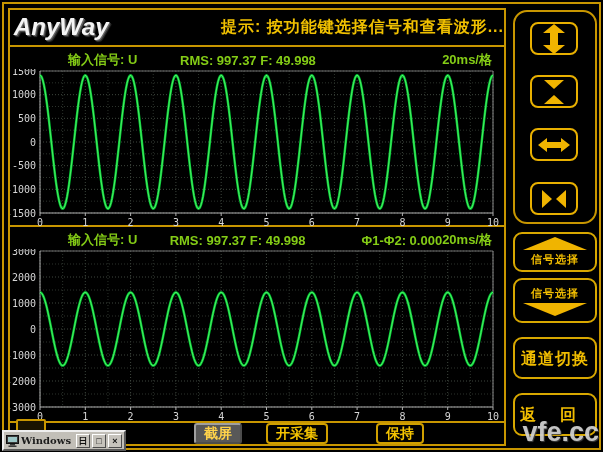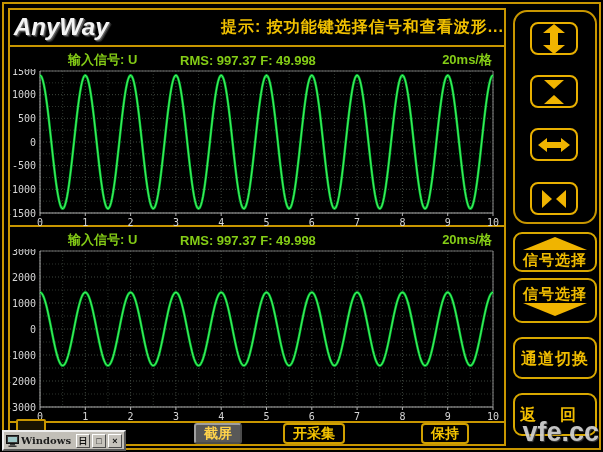--- a/index.html
+++ b/index.html
@@ -21,38 +21,38 @@
   .panel{box-sizing:border-box;}
   .panel0{height:180px;border-bottom:2px solid #c89600;}
   .panel1{height:196px;border-bottom:2px solid #c89600;}
   .panel-header{display:flex;align-items:center;padding:4px 12px 0 30px;color:#84cc16;font-size:13px;font-weight:bold;white-space:pre;margin-left:28px;}
   .panel-header .sig{width:112px;}
   .panel-header .phase{margin-left:56px;}
   .panel-header .tb{margin-left:auto;}
   svg.chart{display:block;}
 
   
-  .bottombar{height:21px;display:flex;align-items:center;gap:28px;}
+  .bottombar{height:21px;display:flex;align-items:center;}
   .fbtn{height:21px;line-height:17px;font-size:14px;font-weight:bold;color:#f5c400;background:#000;
         border:2px solid #d0a000;border-radius:4px;padding:0 8px;box-sizing:border-box;cursor:pointer;
         font-family:"Liberation Sans",sans-serif;}
   .fbtn.gray{background:#585858;border:2px outset #a0a0a0;color:#ffd24a;border-radius:3px;}
   .fbtn.screenshot{margin-left:184px;}
-  .fbtn.acquire{margin-left:13px;}
+  .fbtn.acquire{margin-left:24px;}
   .fbtn.hold{margin-left:48px;}
 
   
   .sidebar{position:absolute;left:513px;top:10px;width:86px;height:432px;}
   .zoom-group{position:absolute;left:0;top:0;width:84px;height:214px;border:2px solid #c89600;border-radius:14px;box-sizing:border-box;}
   .zbtn{position:absolute;left:15px;width:48px;height:33px;border:2px solid #e8b000;border-radius:8px;background:#000;
         display:flex;align-items:center;justify-content:center;cursor:pointer;box-sizing:border-box;}
   .zbtn svg{display:block;}
   .sbtn{position:absolute;left:0;width:84px;border:2px solid #d8a800;border-radius:9px;background:#000;box-sizing:border-box;
         display:flex;flex-direction:column;align-items:center;justify-content:center;gap:1px;
-        color:#f0bc00;font-size:15px;font-weight:bold;cursor:pointer;letter-spacing:1px;}
+        color:#f0bc00;font-size:11px;font-weight:bold;cursor:pointer;letter-spacing:1px;}
   .sbtn .lbl{line-height:17px;}
   .btn-sig-up{top:222px;height:40px;}
   .btn-sig-down{top:268px;height:45px;}
   .btn-channel{top:327px;height:42px;font-size:16px;}
   .btn-return{top:383px;height:43px;font-size:16px;}
   .btn-return .lbl{letter-spacing:24px;margin-left:10px;white-space:nowrap;}
   .tri{fill:#f0b400;}
 
   
   .yellow-fragment{position:absolute;left:16px;top:419px;width:26px;height:13px;border:2px solid #c89600;border-radius:2px;background:#1a1400;}
@@ -157,20 +157,21 @@
           <text x="437.7" y="157" fill="#d6d6d6" text-anchor="middle" font-size="10" font-family="&quot;DejaVu Sans Mono&quot;, monospace">9</text>
           <line x1="483" y1="144" x2="483" y2="147" stroke="#b0b0b0"></line>
           <text x="483" y="157" fill="#d6d6d6" text-anchor="middle" font-size="10" font-family="&quot;DejaVu Sans Mono&quot;, monospace">10</text>
         </svg>
     </div>
 
     <div class="panel panel1">
       <div class="panel-header">
         <span class="sig">输入信号: U</span>
         <span class="rms">RMS: 997.37 F: 49.998</span>
+        <span class="phase">Φ1-Φ2: 0.000</span>
         <span class="tb">20ms/格</span>
       </div>
       <svg class="chart" width="495" height="172">
           <line x1="30" y1="2" x2="30" y2="158" stroke="#3e463e" stroke-dasharray="1 2"></line>
           <line x1="52.650000000000006" y1="2" x2="52.650000000000006" y2="158" stroke="#2c332c" stroke-dasharray="1 2"></line>
           <line x1="75.30000000000001" y1="2" x2="75.30000000000001" y2="158" stroke="#3e463e" stroke-dasharray="1 2"></line>
           <line x1="97.95" y1="2" x2="97.95" y2="158" stroke="#2c332c" stroke-dasharray="1 2"></line>
           <line x1="120.60000000000001" y1="2" x2="120.60000000000001" y2="158" stroke="#3e463e" stroke-dasharray="1 2"></line>
           <line x1="143.25" y1="2" x2="143.25" y2="158" stroke="#2c332c" stroke-dasharray="1 2"></line>
           <line x1="165.9" y1="2" x2="165.9" y2="158" stroke="#3e463e" stroke-dasharray="1 2"></line>

